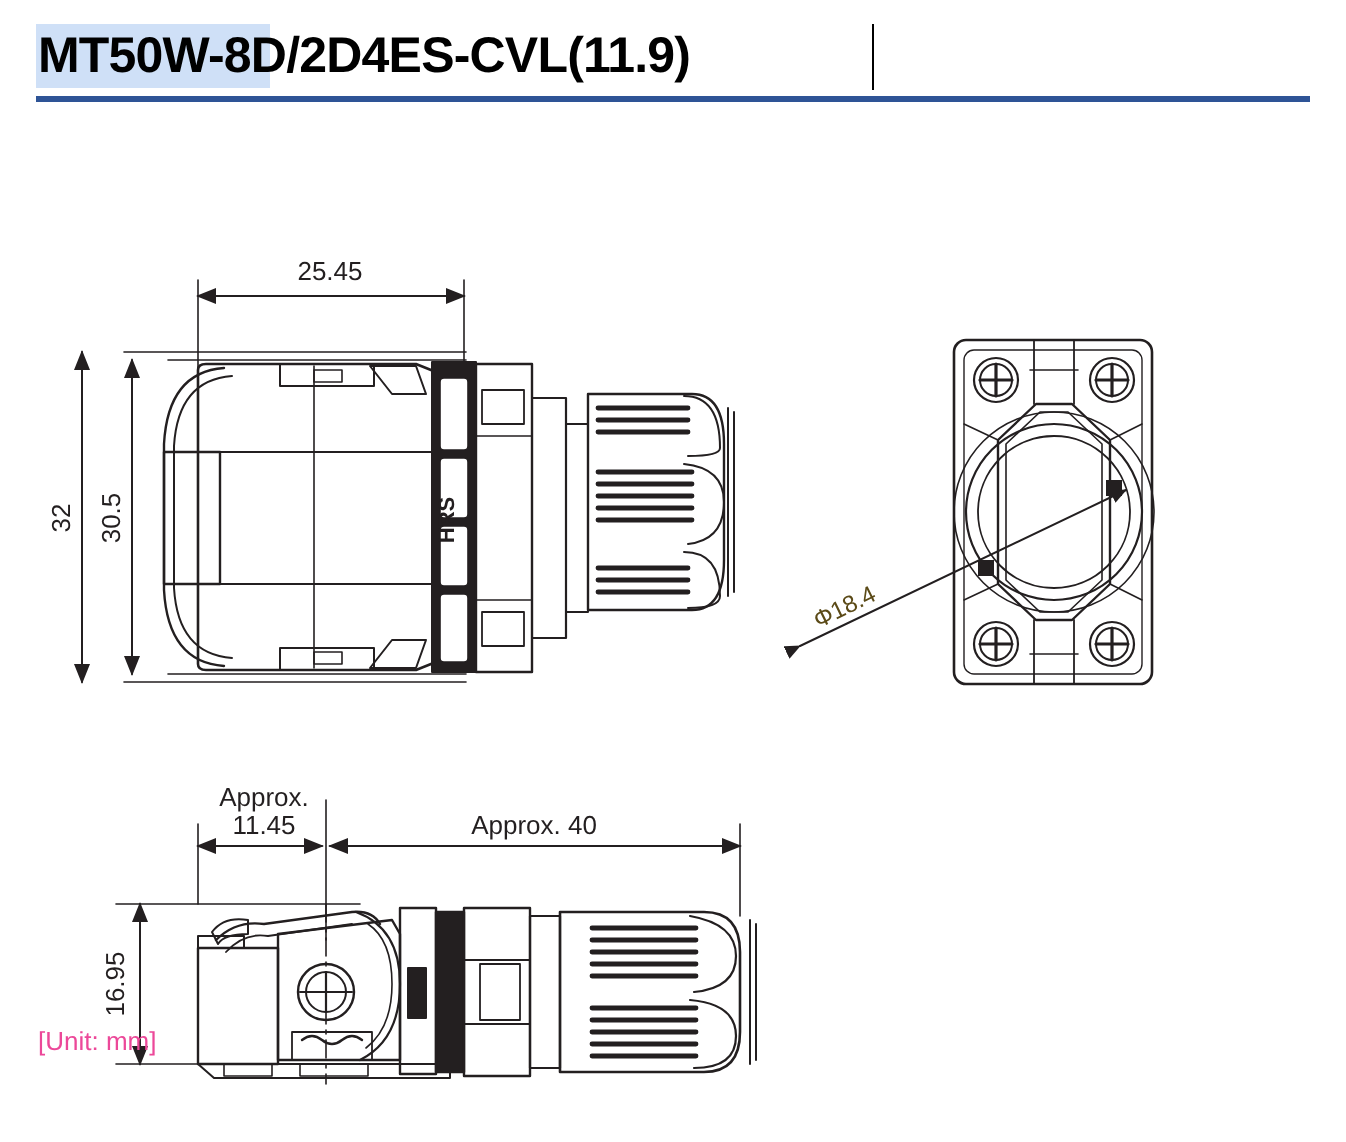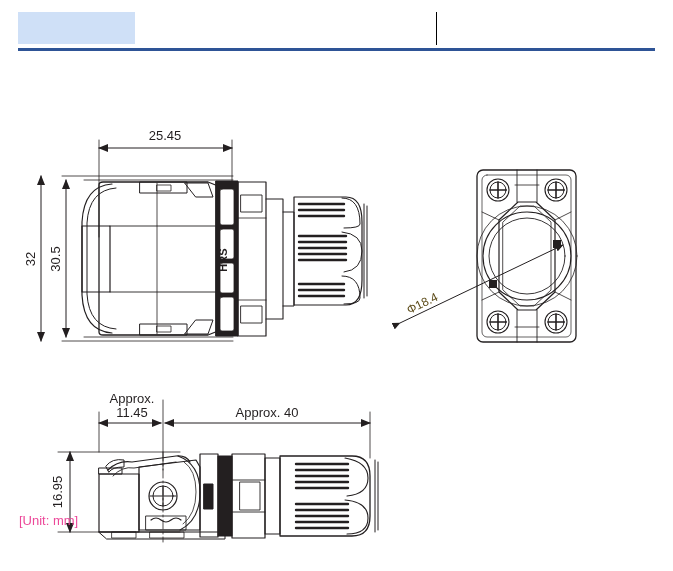--- a/index.html
+++ b/index.html
@@ -66,20 +66,21 @@
     font-size: 13px;
     color: #ec4899;
     white-space: nowrap;
   }
 </style>
 </head>
 <body>
 
 <div id="title-bar">
   <div id="title-selection"></div>
+  <div id="page-title">MT50W-8D/2D4ES-CVL(11.9)</div>
   <div id="title-caret"></div>
   <div id="title-rule"></div>
 </div>
 
 <div id="drawing">
 <svg width="673" height="519" viewBox="0 0 673 519" xmlns="http://www.w3.org/2000/svg">
   <defs>
     <marker id="arrR" markerWidth="10" markerHeight="8" refX="9" refY="4" orient="auto" markerUnits="userSpaceOnUse">
       <path d="M0,0 L10,4 L0,8 z" fill="#231f20"></path>
     </marker>

